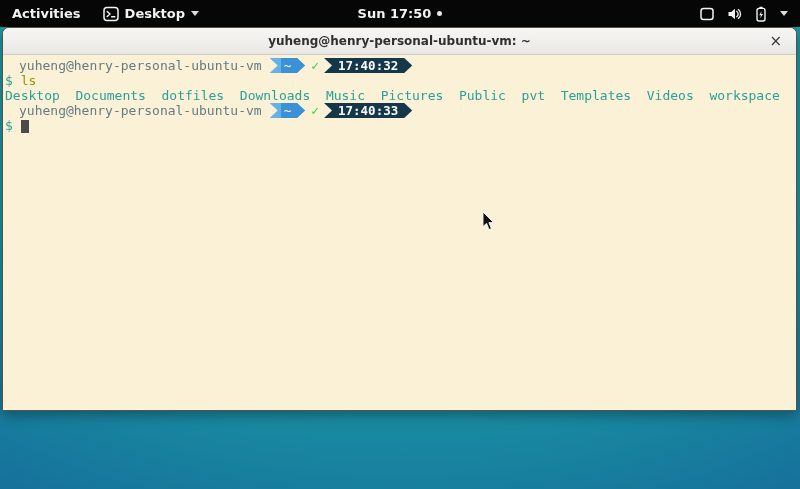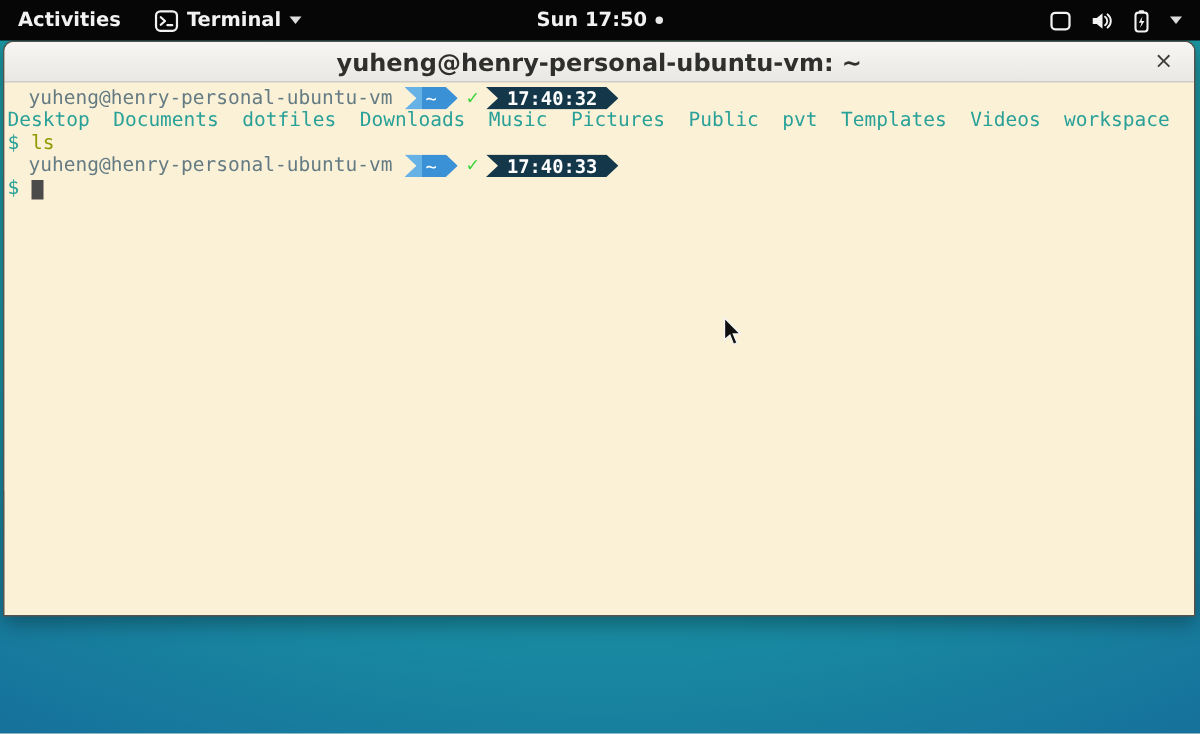--- a/index.html
+++ b/index.html
@@ -46,21 +46,21 @@
     box-shadow: 0 4px 14px rgba(0,0,0,0.35);
     z-index: 10; overflow: hidden; background: var(--term-bg, #fbf1d7);
   }
   .titlebar {
     height: 27px; position: relative;
     background: linear-gradient(to bottom, #f7f6f4, #eae8e4);
     border-bottom: 1px solid #cfcdc8;
     display: flex; align-items: center; justify-content: center;
   }
   .titlebar .title {
-    font-size: 16px; font-weight: 700; color: #2f2f2d;
+    font-size: 12px; font-weight: 700; color: #2f2f2d;
   }
   .titlebar .close {
     position: absolute; right: 14px; top: 50%; transform: translateY(-50%);
     font-size: 15px; line-height: 15px; color: #3c3c3a; cursor: pointer;
     font-family: "DejaVu Sans", sans-serif;
   }
   .term {
     height: 272px; padding: 3px 2px 0 2px;
     background: var(--term-bg, #fbf1d7);
     font-family: "DejaVu Sans Mono", "Liberation Mono", monospace;
@@ -97,21 +97,21 @@
   <div class="tb-left">
     <div class="activities">Activities</div>
     <div class="app-menu">
       <span class="tb-icon">
         <svg width="16" height="16" viewBox="0 0 16 16">
           <rect x="1" y="1.5" width="14" height="13" rx="3" fill="none" stroke="#f2f2f2" stroke-width="1.5"></rect>
           <path d="M4.2 5.5 L7 8 L4.2 10.5" fill="none" stroke="#f2f2f2" stroke-width="1.5" stroke-linecap="round" stroke-linejoin="round"></path>
           <line x1="8.6" y1="10.8" x2="11.8" y2="10.8" stroke="#f2f2f2" stroke-width="1.5" stroke-linecap="round"></line>
         </svg>
       </span>
-      <span>Terminal</span>
+      <span>Desktop</span>
       <span class="caret"></span>
     </div>
   </div>
 
   <div class="tb-center">
     <span class="inner">
       <span>Sun 17:50</span>
       <span class="notif-dot"></span>
     </span>
   </div>
@@ -147,23 +147,23 @@
   </div>
 
   <div class="term">
     <div class="line prompt-line">
       <span class="user">yuheng@henry-personal-ubuntu-vm</span>
       <span class="ribbon blue"><span>~</span></span>
       <span class="check">✓</span>
       <span class="ribbon dark"><span>17:40:32</span></span>
     </div>
 
+    <div class="line"><span class="dollar">$</span> <span class="cmd">ls</span></div>
+
     <div class="line dirs">Desktop  Documents  dotfiles  Downloads  Music  Pictures  Public  pvt  Templates  Videos  workspace</div>
-
-    <div class="line"><span class="dollar">$</span> <span class="cmd">ls</span></div>
 
     <div class="line prompt-line">
       <span class="user">yuheng@henry-personal-ubuntu-vm</span>
       <span class="ribbon blue"><span>~</span></span>
       <span class="check">✓</span>
       <span class="ribbon dark"><span>17:40:33</span></span>
     </div>
 
     <div class="line"><span class="dollar">$</span><span class="cursor"></span></div>
   </div>

